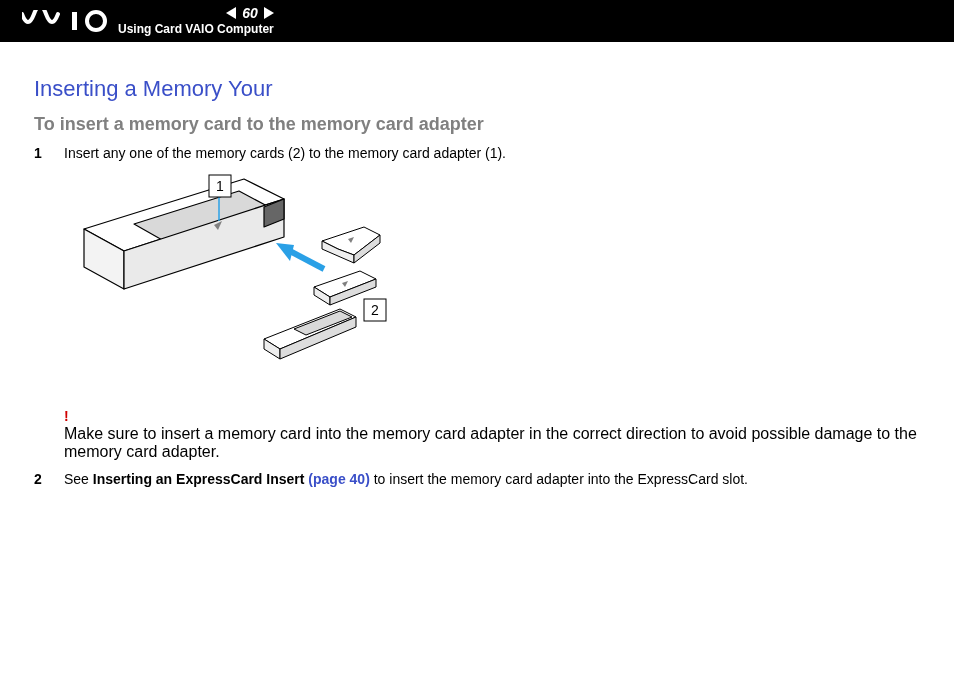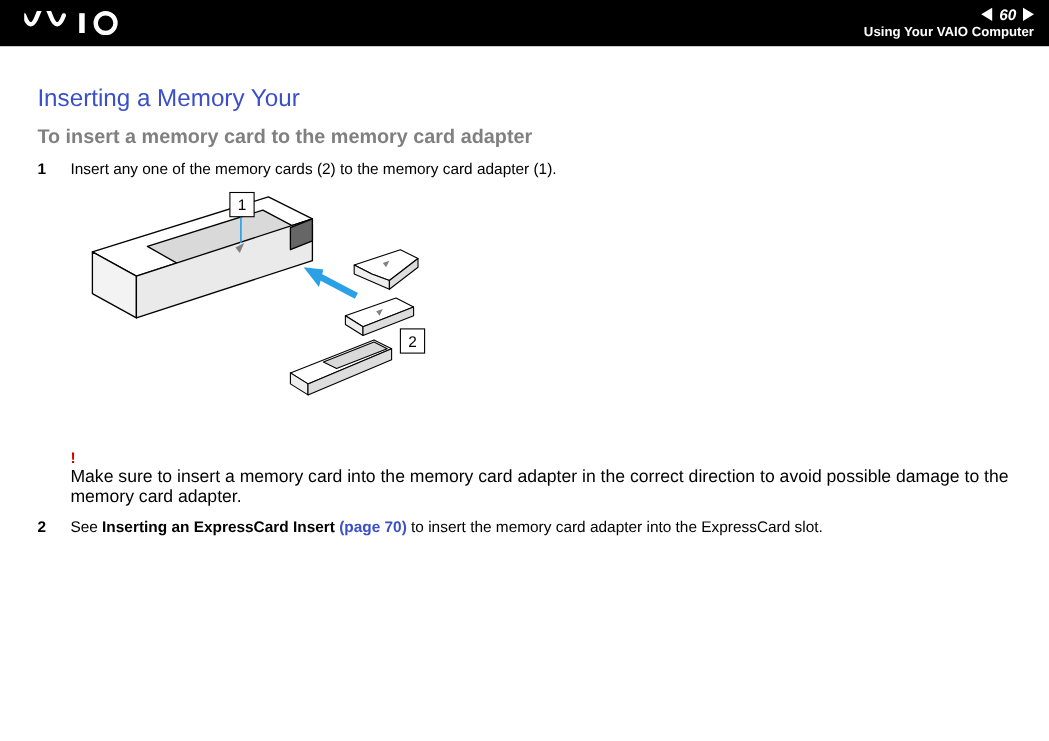--- a/index.html
+++ b/index.html
@@ -1,17 +1,17 @@
 <!DOCTYPE html>
 <html><head>
 <meta charset="utf-8">
 <style>
   * { margin: 0; padding: 0; box-sizing: border-box; }
   html, body { width: 954px; height: 674px; font-family: Arial, Helvetica, sans-serif; background: #fff; color: #000; }
-  .header { background: #000; height: 42px; display: flex; align-items: center; justify-content: space-between; padding: 0 14px 0 22px; }
+  .header { background: #000; height: 42px; display: flex; align-items: center; padding: 0 14px 0 22px; }
   .logo { color: #fff; letter-spacing: 2px; display: flex; align-items: center; gap: 1px; }
   .header-right { color: #fff; text-align: right; line-height: 1.1; }
   .nav-row { display: flex; align-items: center; justify-content: flex-end; gap: 6px; font-style: italic; font-weight: bold; font-size: 14px; margin-bottom: 2px;}
   .nav-row .n { font-size: 14px; }
   .arrow { width: 0; height: 0; display: inline-block; }
   .arrow-left { border-top: 6px solid transparent; border-bottom: 6px solid transparent; border-right: 10px solid #fff; }
   .arrow-right { border-top: 6px solid transparent; border-bottom: 6px solid transparent; border-left: 10px solid #fff; }
   .breadcrumb { font-size: 12px; font-weight: bold; }
   .content { padding: 34px 34px 0 34px; }
   h1 { color: #3a4fc8; font-weight: normal; font-size: 22px; margin-bottom: 12px; }
@@ -37,21 +37,21 @@
       <rect x="50" y="2" width="5" height="18" fill="#fff"></rect>
       <circle cx="74" cy="11" r="9" stroke="#fff" stroke-width="4" fill="none"></circle>
     </svg>
   </div>
   <div class="header-right">
     <div class="nav-row">
       <span class="arrow arrow-left"></span>
       <span class="n">60</span>
       <span class="arrow arrow-right"></span>
     </div>
-    <div class="breadcrumb">Using Your VAIO Computer</div>
+    <div class="breadcrumb">Using Card VAIO Computer</div>
   </div>
 </div>
 
 <div class="content">
   <h1>Inserting a Memory Your</h1>
   <h2>To insert a memory card to the memory card adapter</h2>
 
   <div class="step">
     <div class="num">1</div>
     <div class="body">Insert any one of the memory cards (2) to the memory card adapter (1).</div>
@@ -116,16 +116,16 @@
   </div>
 
   <div class="warn-block">
     <div class="warn-mark">!</div>
     <div class="warn-text">Make sure to insert a memory card into the memory card adapter in the correct direction to avoid possible damage to the memory card adapter.</div>
   </div>
 
   <div class="step">
     <div class="num">2</div>
     <div class="body">
-      <span>See </span><b>Inserting an ExpressCard Insert </b><span class="link">(page 70)</span><span> to insert the memory card adapter into the ExpressCard slot.</span>
+      <span>See </span><b>Inserting an ExpressCard Insert </b><span class="link">(page 40)</span><span> to insert the memory card adapter into the ExpressCard slot.</span>
     </div>
   </div>
 </div>
 
 </body></html>

